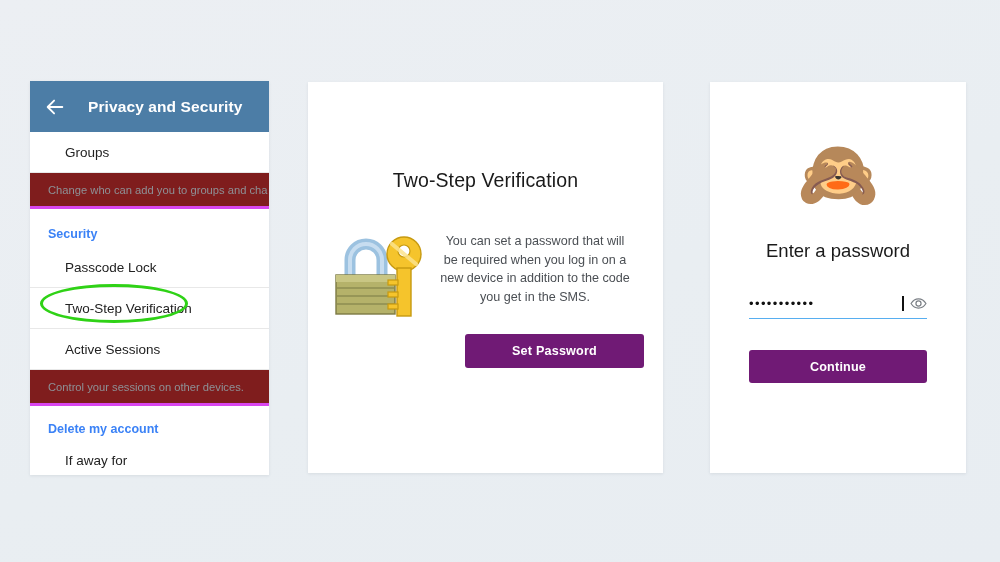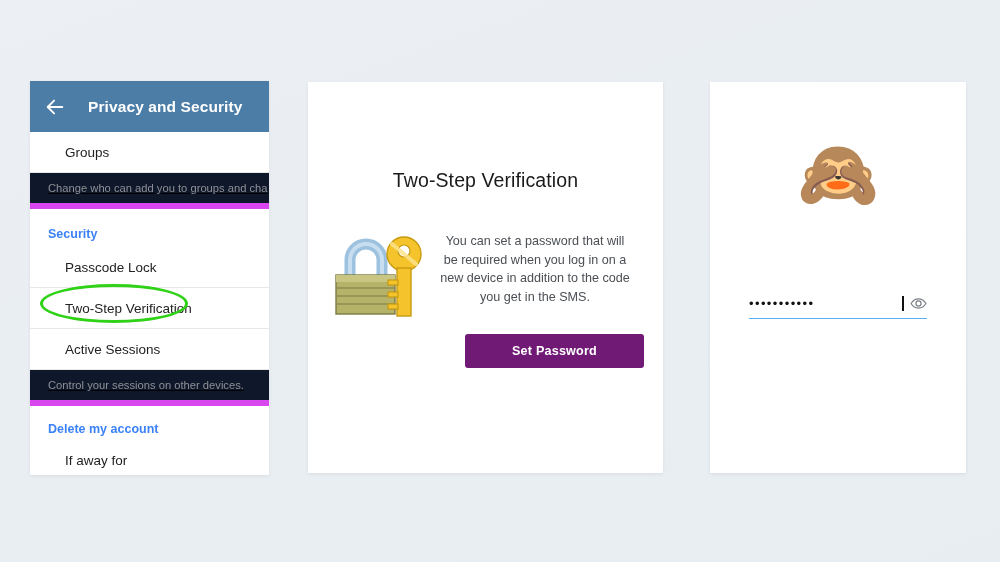--- a/index.html
+++ b/index.html
@@ -66,25 +66,24 @@
     background: #ffffff;
     border-bottom: 1px solid #e8e8e8;
   }
   .row.item   { height: 41px; padding-left: 35px; }
   .row-label {
     font-size: 13.5px;
     color: #222222;
     white-space: nowrap;
   }
   .row.hint {
-    background: #0f172a;
-    border-bottom: 6px solid #d946ef;
+    background: #7f1d1d;
+    border-bottom: 3px solid #d946ef;
     height: 36px;
     overflow: hidden;
-    text-decoration: underline;
   }
   .hint-label {
     font-size: 11.2px;
     color: #8e9196;
     white-space: nowrap;
   }
   .row.section {
     height: 38px;
     border-bottom: none;
     align-items: flex-end;
@@ -322,25 +321,27 @@
 
     <div class="ts-desc">You can set a password that will be required when you log in on a new device in addition to the code you get in the SMS.</div>
 
     <button class="btn-primary" id="btn-set-password">Set Password</button>
   </div>
 
   <div class="panel" id="panel-password">
 
     <div class="monkey">🙈</div>
 
+    <div class="pw-title">Enter a password</div>
 
     <div class="pw-field">
       <span class="pw-dots">•••••••••••</span>
         <span class="caret"></span>
       <svg class="eye-icon" viewBox="0 0 24 24">
         <path d="M1.5 12S5.5 5.5 12 5.5 22.5 12 22.5 12 18.5 18.5 12 18.5 1.5 12 1.5 12z" fill="none" stroke="#7a7f85" stroke-width="1.7"></path>
         <circle cx="12" cy="12" r="3.6" fill="none" stroke="#7a7f85" stroke-width="1.7"></circle>
       </svg>
     </div>
 
+    <button class="btn-primary" id="btn-continue">Continue</button>
   </div>
 
 </div>
 
 </body></html>

